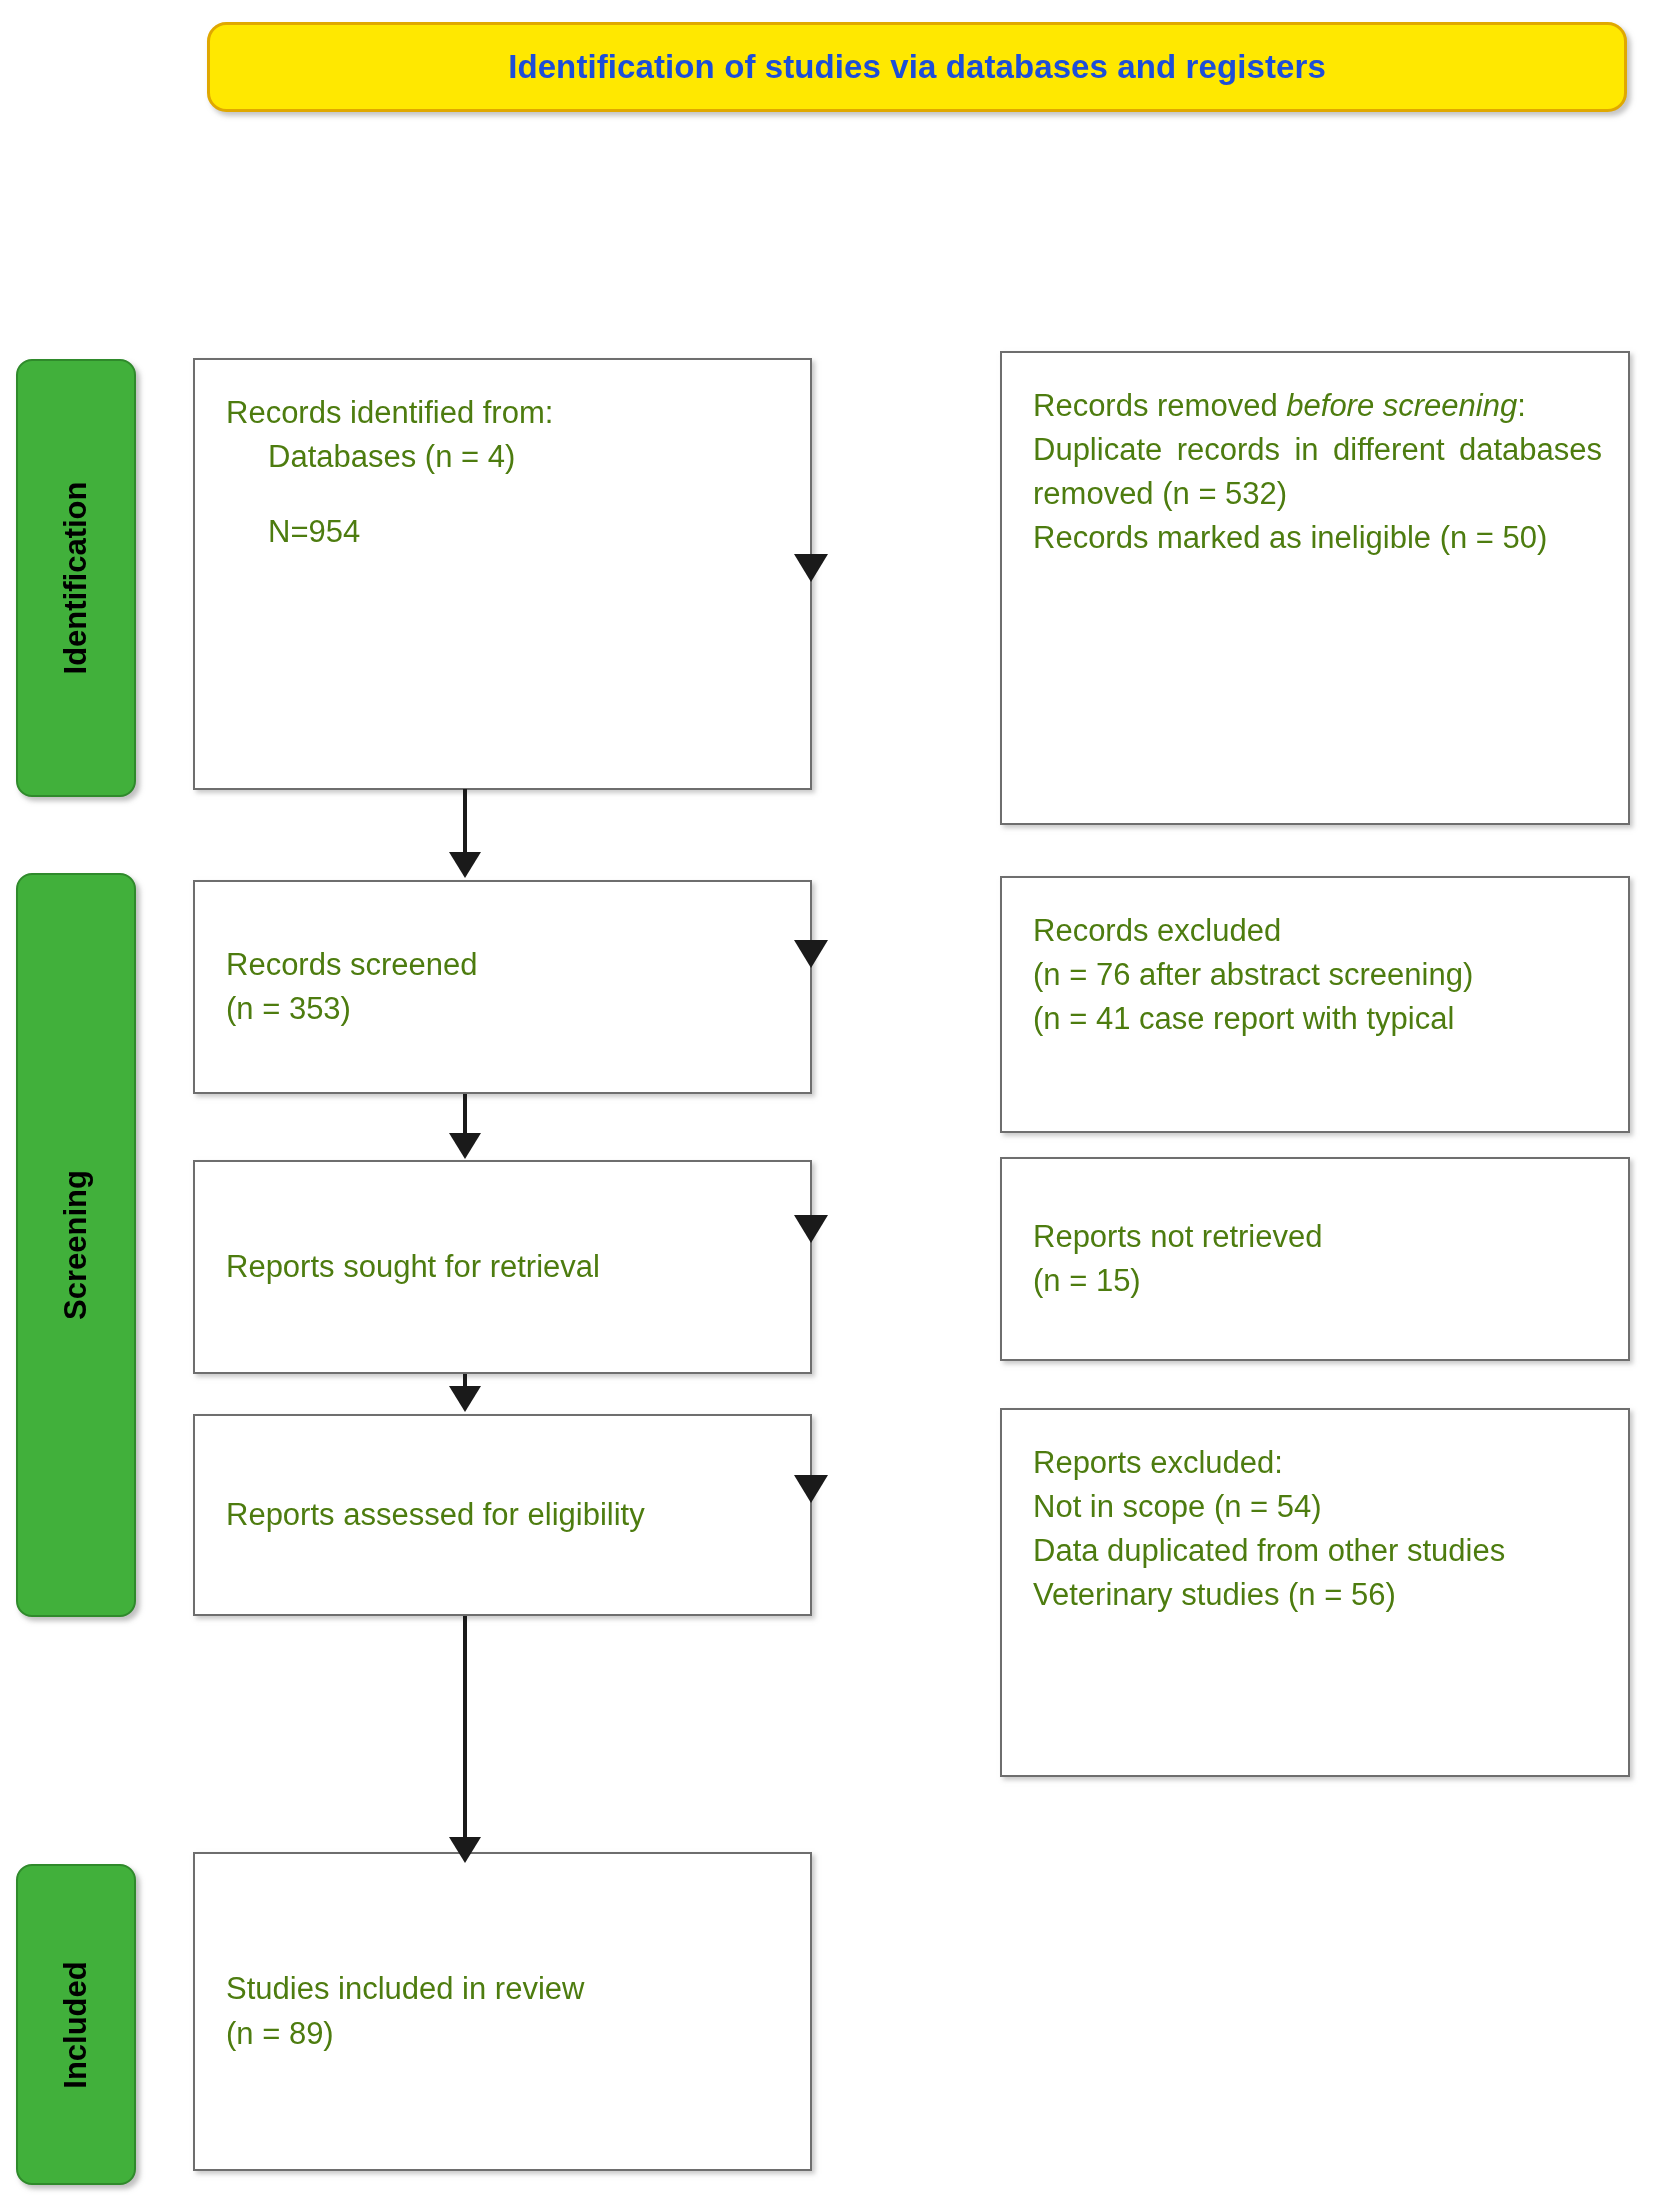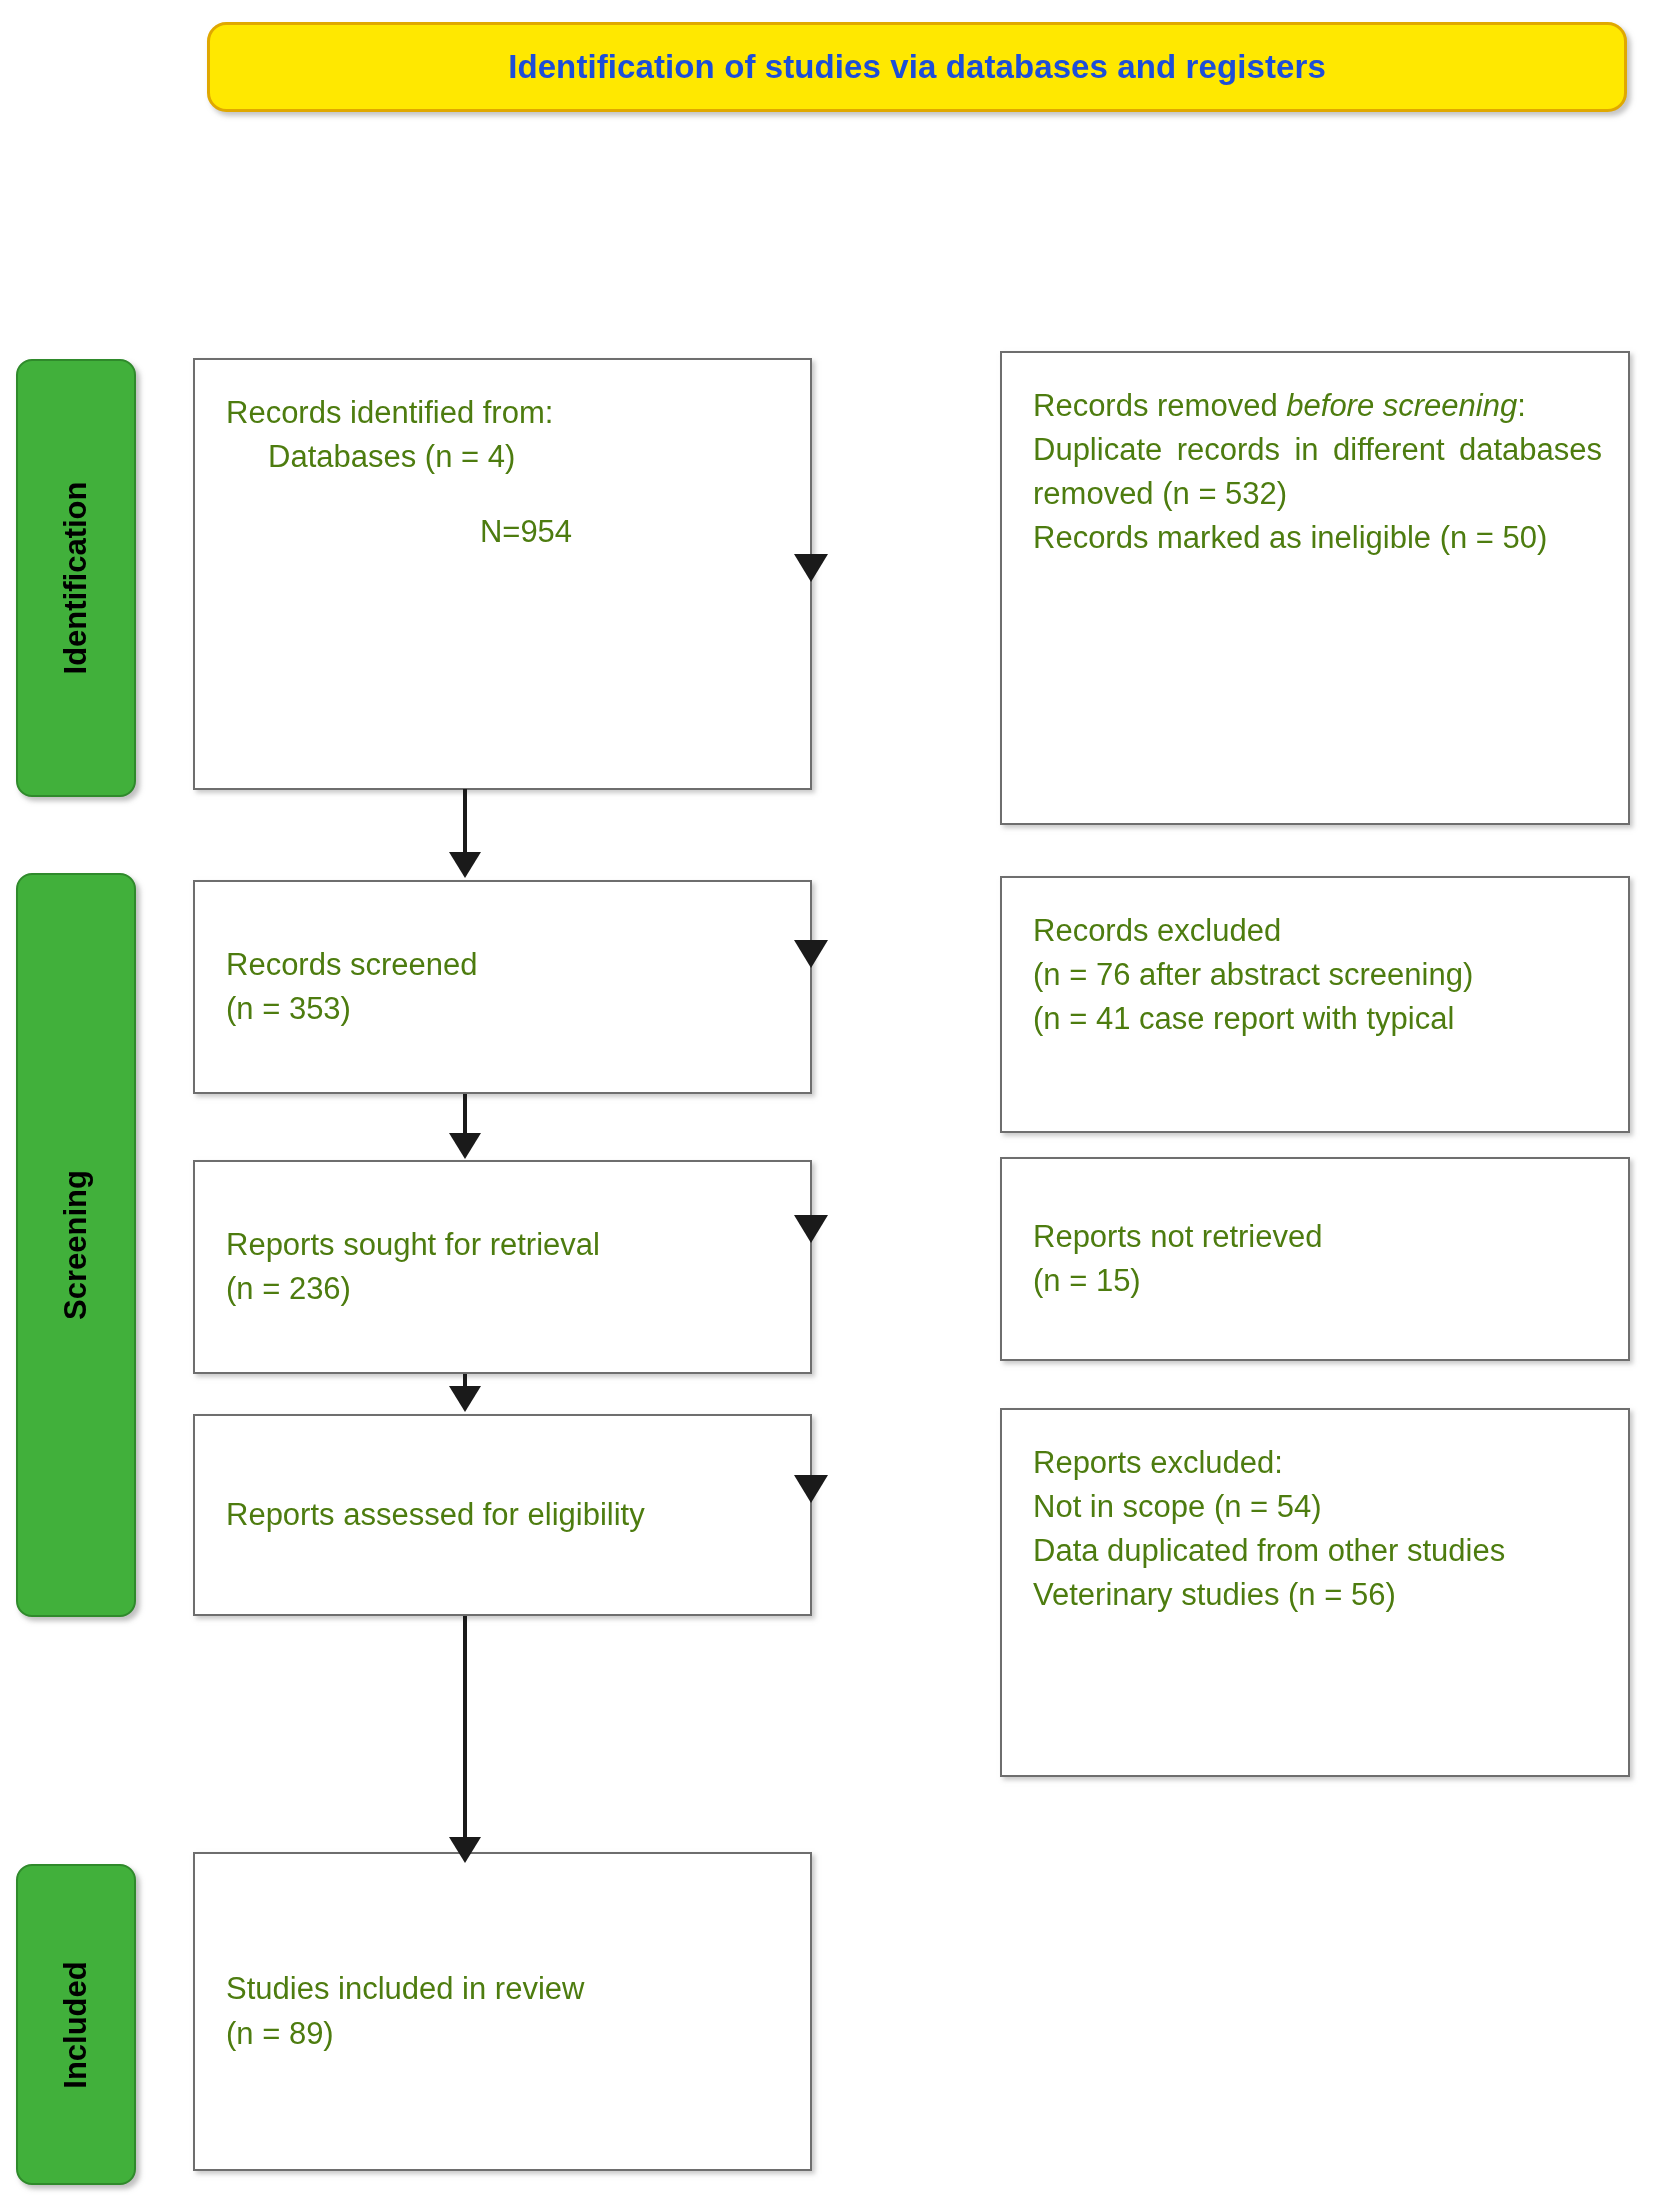--- a/index.html
+++ b/index.html
@@ -99,21 +99,21 @@
     white-space: pre;
   }
   .line.justified {
     text-align: justify;
     text-align-last: left;
     white-space: normal;
   }
   .line.indent {
     padding-left: 42px;
   }
-  .line.gap-above { margin-top: 31px; text-align: center; }
+  .line.gap-above { margin-top: 31px; }
   .italic { font-style: italic; }
 
   
   #node-identified  { left: 193px; top: 358px;  width: 619px; height: 432px; }
   #node-screened    { left: 193px; top: 880px; width: 619px; height: 214px; }
   #node-sought      { left: 193px; top: 1160px; width: 619px; height: 214px; }
   #node-assessed    { left: 193px; top: 1414px; width: 619px; height: 202px; }
   #node-included    { left: 193px; top: 1852px; width: 619px; height: 319px; }
 
   
@@ -192,21 +192,20 @@
   <div class="node" id="node-screened">
     <div class="node-inner">
       <div class="line">Records screened</div>
       <div class="line">(n = 353)</div>
     </div>
   </div>
 
   <div class="node" id="node-sought">
     <div class="node-inner">
       <div class="line">Reports sought for retrieval</div>
-      <div class="line">(n = 236)</div>
     </div>
   </div>
 
   <div class="node" id="node-assessed">
     <div class="node-inner">
       <div class="line">Reports assessed for eligibility</div>
     </div>
   </div>
 
   <div class="node" id="node-included">

